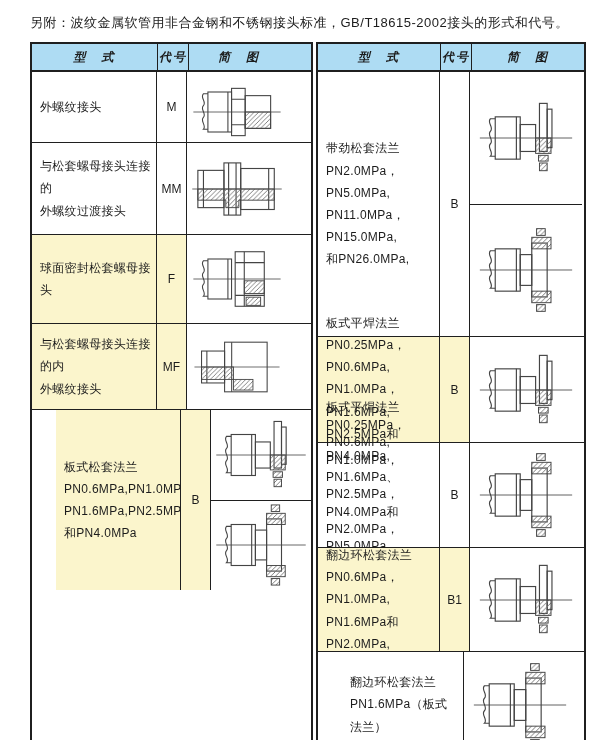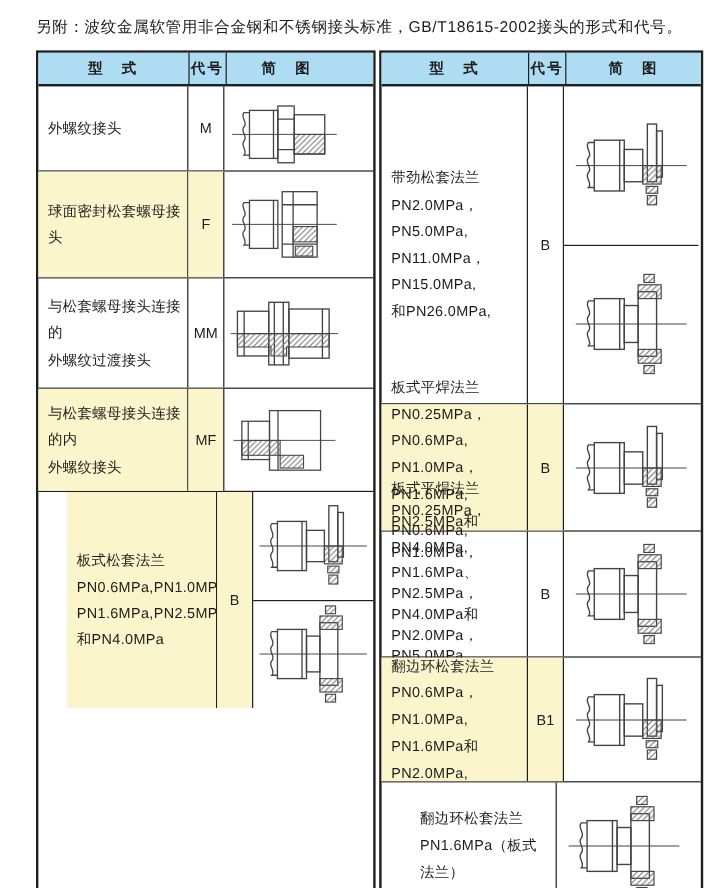--- a/index.html
+++ b/index.html
@@ -40,21 +40,21 @@
   .sub + .sub{border-top:1px solid var(--bd);}
   .hl-bg{background:var(--hl);}
   
   .lt .c-type,.lt .h-type{width:125px;}
   .lt .c-code,.lt .h-code{width:30px;}
   .lt .c-diag,.lt .h-diag{width:100px;}
   .rt .c-type,.rt .h-type{width:122px;}
   .rt .c-code,.rt .h-code{width:30px;}
   .rt .c-diag,.rt .h-diag{width:112px;}
   .h-type,.h-diag{flex:none;}
-  .hcell.h-type,.hcell.h-code,.hcell.h-diag{border-right:1px solid var(--bd);}
+  .hcell.h-type,.hcell.h-code,.hcell.h-diag{border-right:1px solid var(--bd);font-style:italic;}
   .hcell.h-diag{border-right:none;}
   
   .ln{fill:none;stroke:var(--dln);stroke-width:1.2;}
   .cl{stroke:#333;stroke-width:0.8;}
   .dl{stroke:#555;stroke-width:0.9;stroke-dasharray:3 2.5;fill:none;}
   .ht{fill:url(#hx);stroke:var(--dln);stroke-width:1;}
   svg.diag{display:block;}
 </style>
 </head>
 <body>
@@ -163,40 +163,40 @@
         <div class="c-code">M</div>
         <div class="c-diag">
           <div class="sub">
               <svg class="diag" width="98" height="80" viewBox="0 0 104 88">
                 <use href="#fit-m"></use>
               </svg>
             </div>
         </div>
       </div>
 
-      <div class="row" style="height:89px">
-        <div class="c-type hl-bg">球面密封松套螺母接头</div>
-        <div class="c-code hl-bg">F</div>
-        <div class="c-diag">
-          <div class="sub">
-              <svg class="diag" width="98" height="80" viewBox="0 0 104 88">
-                <use href="#fit-f"></use>
-              </svg>
-            </div>
-        </div>
-      </div>
-
       <div class="row" style="height:92px">
         <div class="c-type">与松套螺母接头连接的
 外螺纹过渡接头</div>
         <div class="c-code">MM</div>
         <div class="c-diag">
           <div class="sub">
               <svg class="diag" width="98" height="82" viewBox="0 0 104 88">
                 <use href="#fit-mm"></use>
+              </svg>
+            </div>
+        </div>
+      </div>
+
+      <div class="row" style="height:89px">
+        <div class="c-type hl-bg">球面密封松套螺母接头</div>
+        <div class="c-code hl-bg">F</div>
+        <div class="c-diag">
+          <div class="sub">
+              <svg class="diag" width="98" height="80" viewBox="0 0 104 88">
+                <use href="#fit-f"></use>
               </svg>
             </div>
         </div>
       </div>
 
       <div class="row" style="height:86px">
         <div class="c-type hl-bg">与松套螺母接头连接的内
 外螺纹接头</div>
         <div class="c-code hl-bg">MF</div>
         <div class="c-diag">

